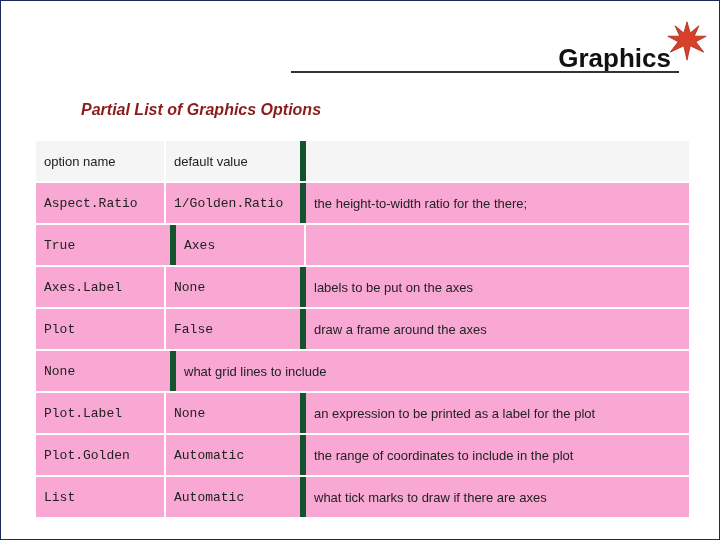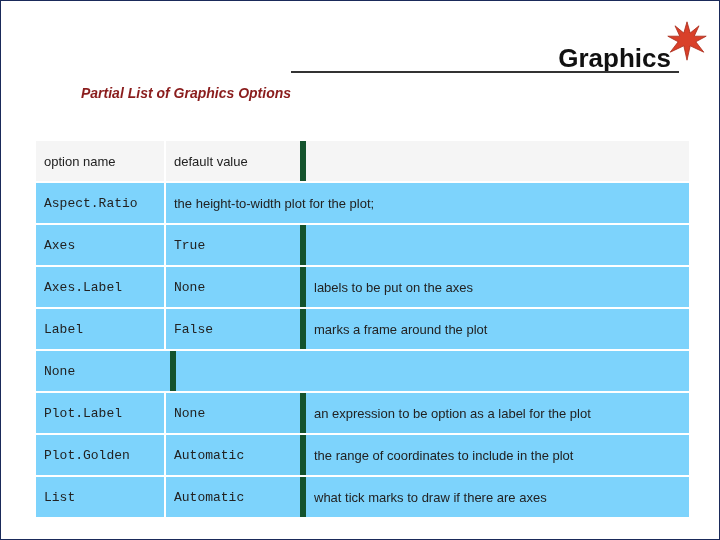--- a/index.html
+++ b/index.html
@@ -29,39 +29,39 @@
   }
   .star {
     position: absolute;
     top: 20px;
     right: 12px;
     width: 40px;
     height: 40px;
   }
   .subtitle {
     position: absolute;
-    top: 84px;
+    top: 100px;
     left: 80px;
-    font-size: 14px;
+    font-size: 16px;
     font-weight: bold;
     font-style: italic;
     color: #8a1c1c;
   }
   .table {
     position: absolute;
     top: 140px;
     left: 35px;
     right: 30px;
   }
   .row {
     display: flex;
     align-items: center;
     height: 42px;
     font-size: 13px;
-    background: #7dd3fc;
+    background: #f9a8d4;
     border-bottom: 2px solid #fff;
   }
   .row.header-row {
     background: #f5f5f5;
   }
   .cell {
     padding: 0 8px;
     height: 100%;
     display: flex;
     align-items: center;
@@ -91,43 +91,45 @@
 
   <div class="table">
     <div class="row header-row">
       <div class="cell col1 desc">option name</div>
       <div class="cell col2 desc">default value</div>
       <div class="cell col3 desc"></div>
     </div>
 
     <div class="row">
       <div class="cell col1 mono">Aspect.Ratio</div>
-      <div class="cell col3 desc">the height-to-width plot for the plot;</div>
+      <div class="cell col2 mono">1/Golden.Ratio</div>
+      <div class="cell col3 desc">the height-to-width ratio for the there;</div>
     </div>
     <div class="row">
+      <div class="cell col2 mono">True</div>
       <div class="cell col1 mono">Axes</div>
-      <div class="cell col2 mono">True</div>
     </div>
     <div class="row">
       <div class="cell col1 mono">Axes.Label</div>
       <div class="cell col2 mono">None</div>
       <div class="cell col3 desc">labels to be put on the axes</div>
     </div>
     <div class="row">
-      <div class="cell col1 mono">Label</div>
+      <div class="cell col1 mono">Plot</div>
       <div class="cell col2 mono">False</div>
-      <div class="cell col3 desc">marks a frame around the plot</div>
+      <div class="cell col3 desc">draw a frame around the axes</div>
     </div>
     <div class="row">
       <div class="cell col2 mono">None</div>
+      <div class="cell col3 desc">what grid lines to include</div>
     </div>
     <div class="row">
       <div class="cell col1 mono">Plot.Label</div>
       <div class="cell col2 mono">None</div>
-      <div class="cell col3 desc">an expression to be option as a label for the plot</div>
+      <div class="cell col3 desc">an expression to be printed as a label for the plot</div>
     </div>
     <div class="row">
       <div class="cell col1 mono">Plot.Golden</div>
       <div class="cell col2 mono">Automatic</div>
       <div class="cell col3 desc">the range of coordinates to include in the plot</div>
     </div>
     <div class="row">
       <div class="cell col1 mono">List</div>
       <div class="cell col2 mono">Automatic</div>
       <div class="cell col3 desc">what tick marks to draw if there are axes</div>

